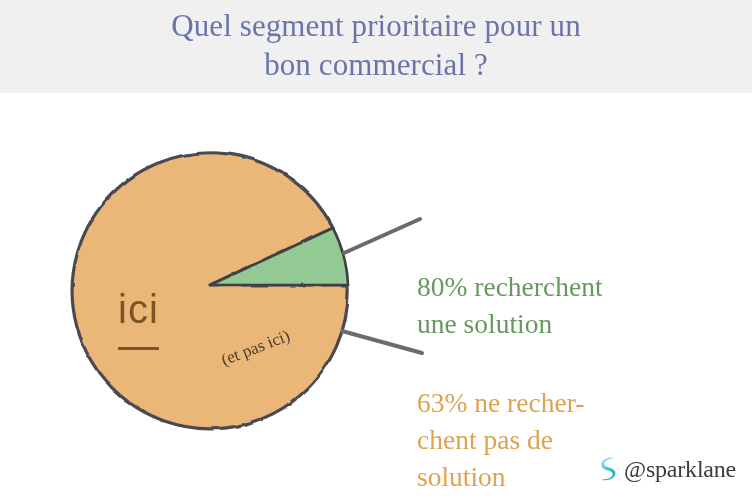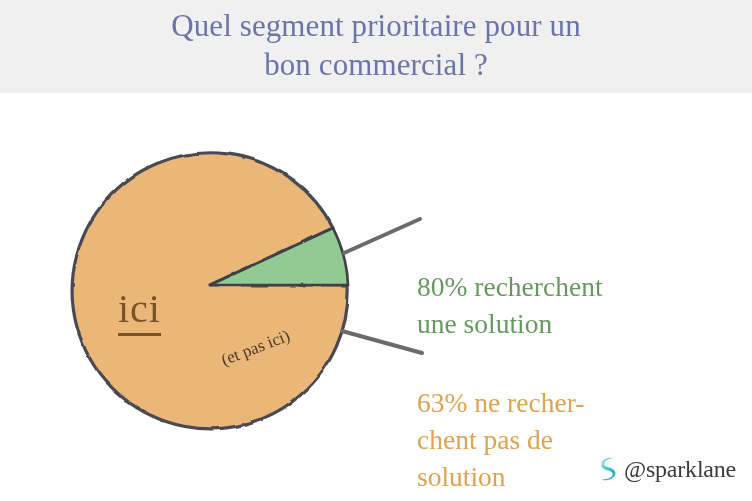--- a/index.html
+++ b/index.html
@@ -64,26 +64,26 @@
     height: 360px;
     overflow: visible;
   }
 
   
   #ici-label {
     position: absolute;
     left: 118px;
     top: 186px;
     color: #7a5326;
-    font-family: Liberation Serif, serif;
+    font-family: Liberation Sans, sans-serif;
     font-size: 40px;
     line-height: 44px;
     letter-spacing: 1px;
     border-bottom: 3px solid #7a5326;
-    padding-bottom: 2px;
+    padding-bottom: 16px;
   }
   #et-pas-ici-label {
     position: absolute;
     left: 222px;
     top: 250px;
     color: #4a3a26;
     font-family: "Liberation Serif", serif;
     font-size: 17px;
     line-height: 19px;
     transform: rotate(-21deg);

